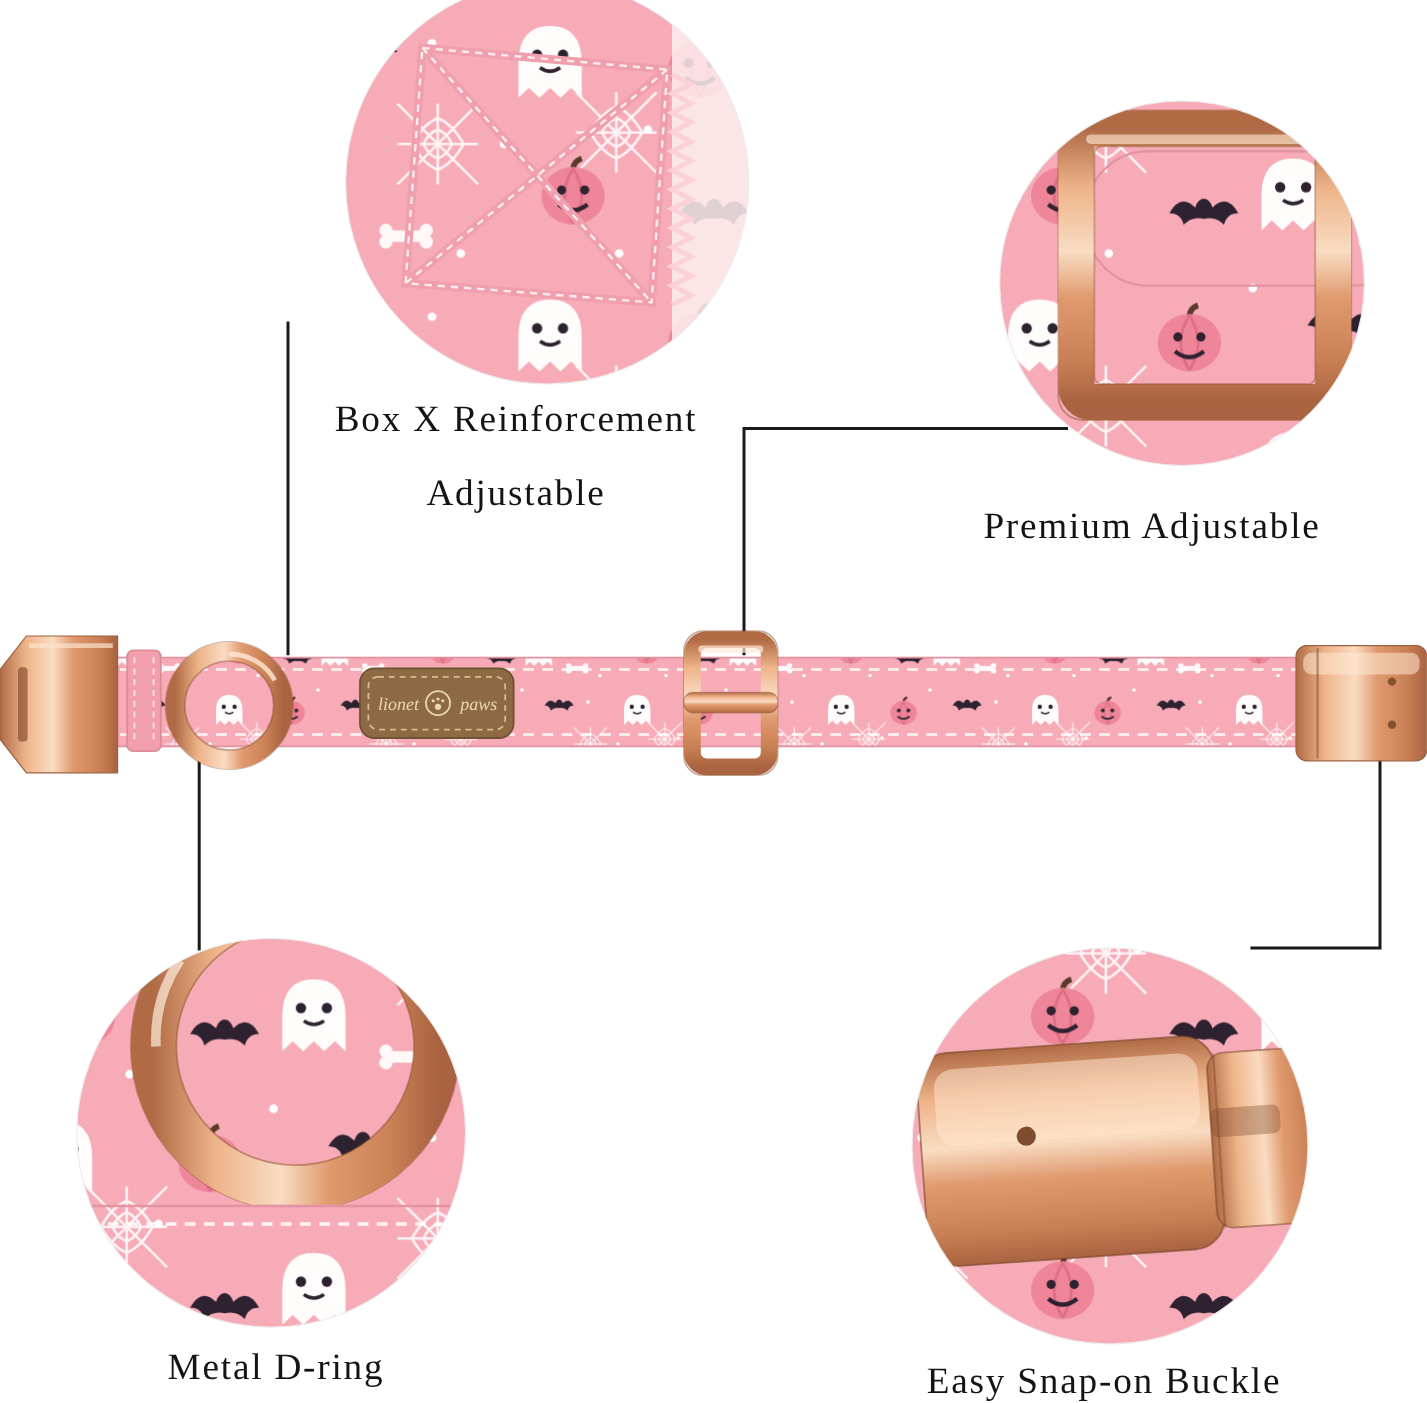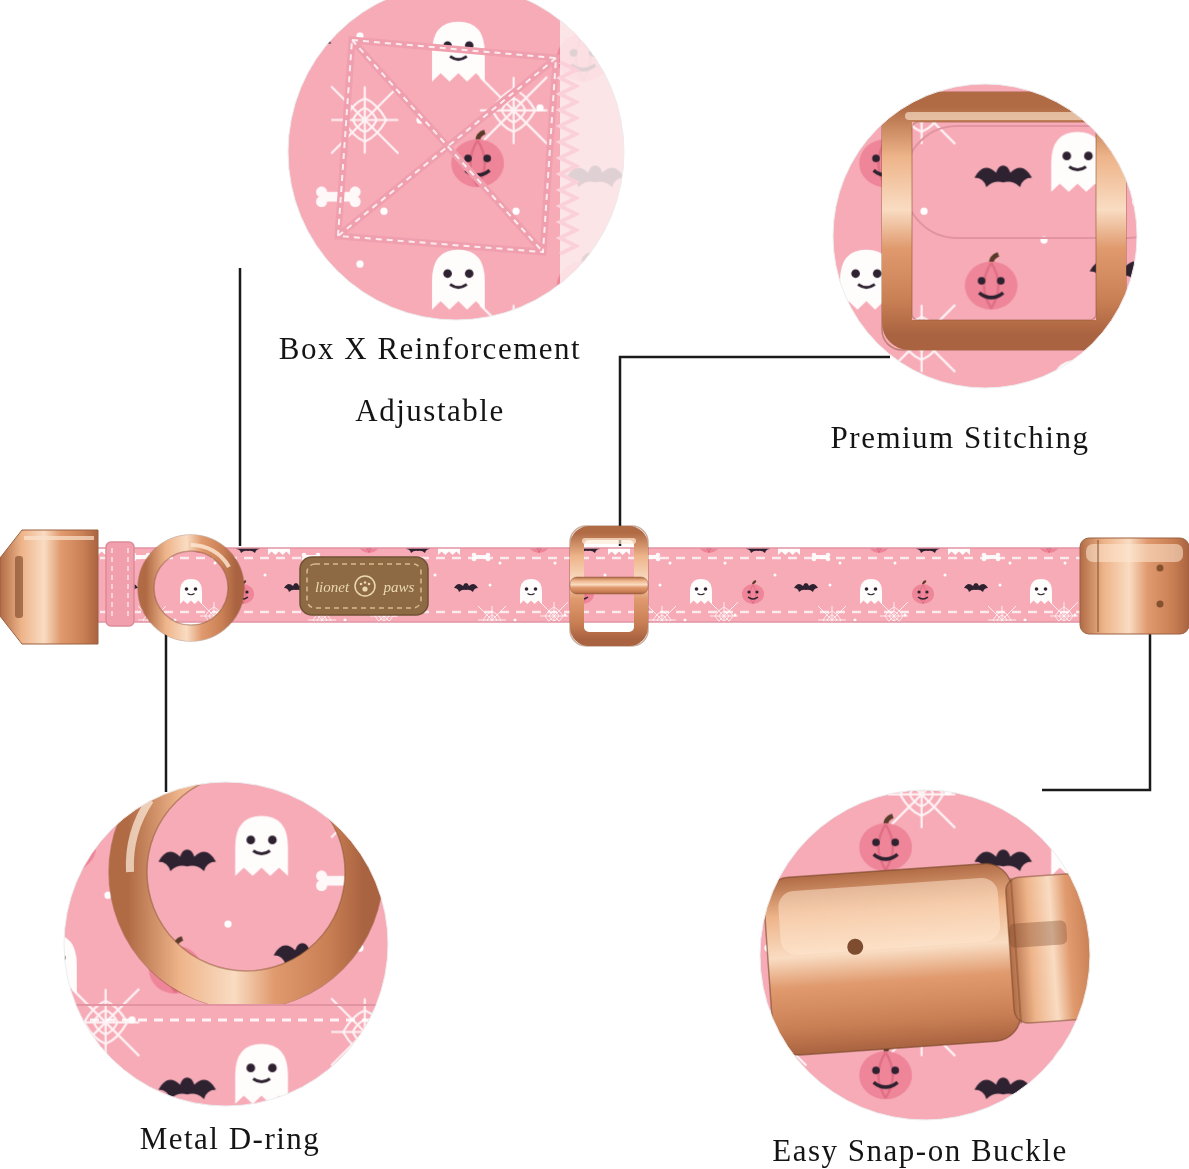--- a/index.html
+++ b/index.html
@@ -219,21 +219,21 @@
   </g>
   <circle cx="925" cy="955" r="165" fill="none" stroke="#ededed" stroke-width="1"></circle>
 </svg>
 
   <div class="label" style="left:180px; top:318px; width:500px;">
     <div>Box X Reinforcement</div>
     <div>Adjustable</div>
   </div>
 
   <div class="label roll" style="left:760px; top:396px; width:400px;">
-    <div>Premium Stitching</div>
+    <div>Premium Adjustable</div>
   </div>
 
   <div class="label" style="left:60px; top:1108px; width:340px;">
     <div>Metal D-ring</div>
   </div>
 
   <div class="label" style="left:655px; top:1108px; width:530px;margin-top:12px;">
     <div>Easy Snap-on Buckle</div>
   </div>
 

